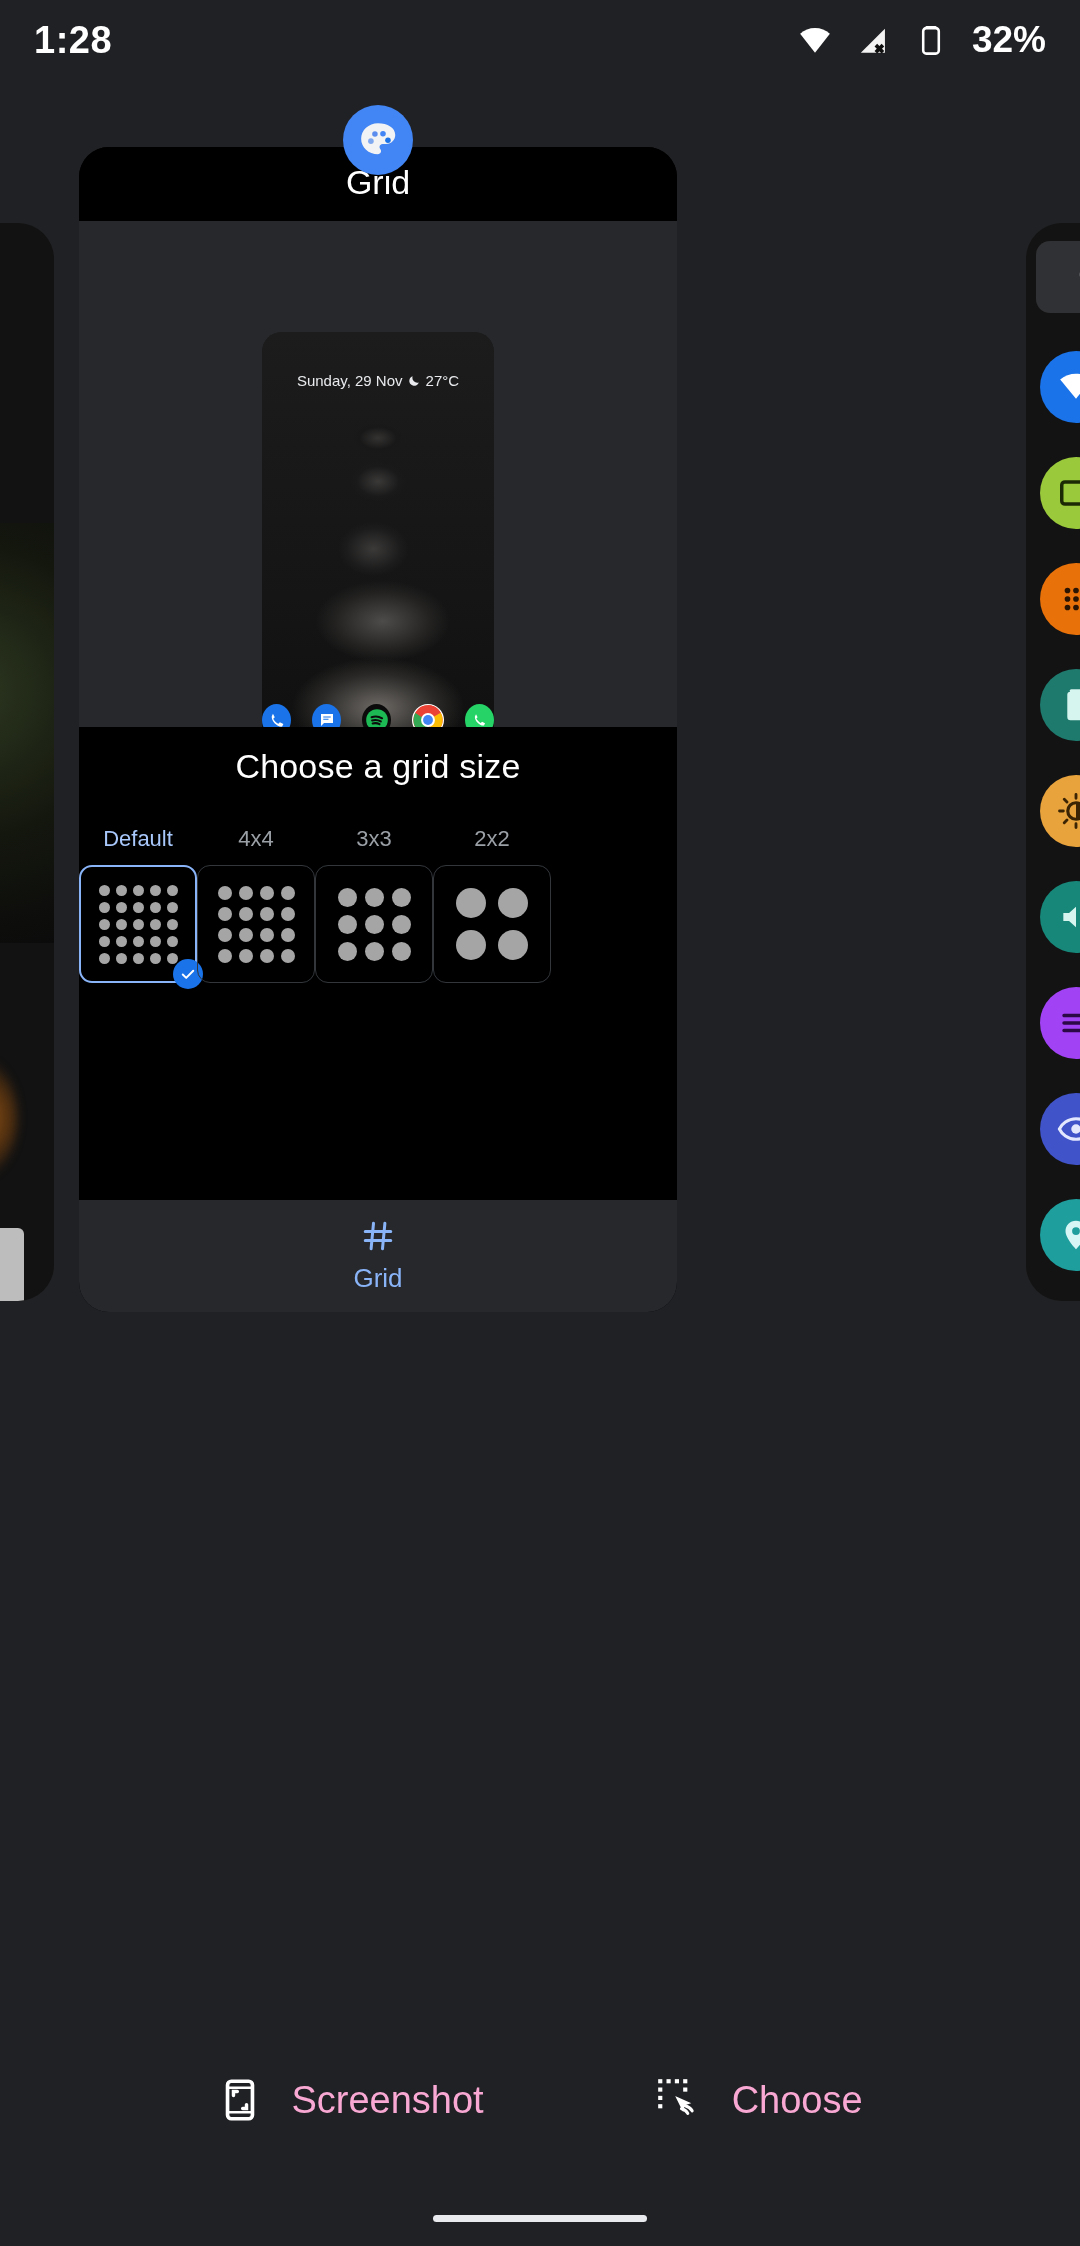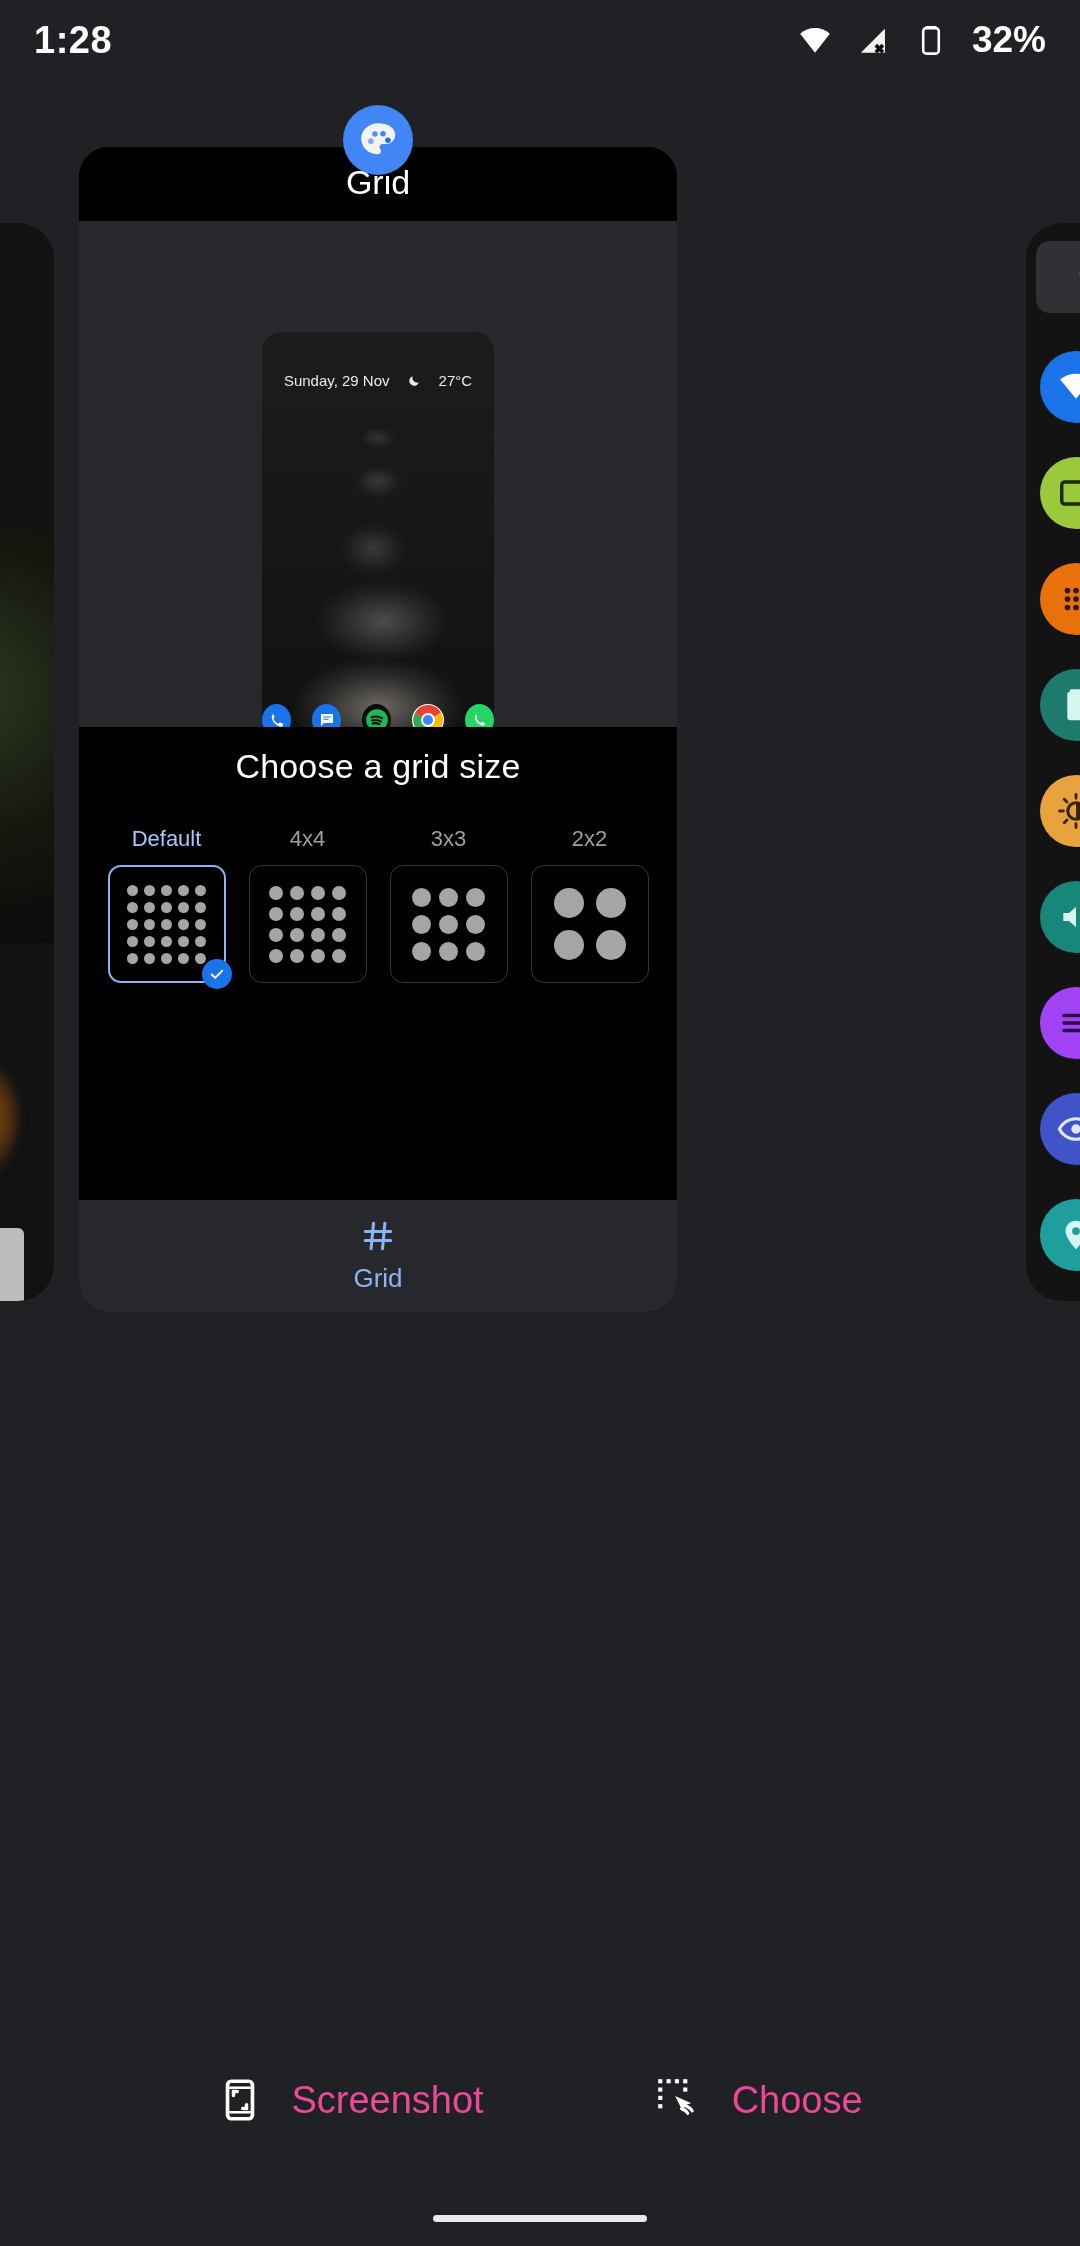--- a/index.html
+++ b/index.html
@@ -53,36 +53,36 @@
   .prev-wall{ position:absolute; inset:0;
     background:
       radial-gradient(ellipse 120px 70px at 50% 78%, #6e6a66 0%, #2a2927 48%, rgba(0,0,0,0) 72%),
       radial-gradient(ellipse 86px 52px at 52% 60%, #4e4c4a 0%, #232221 55%, rgba(0,0,0,0) 78%),
       radial-gradient(ellipse 44px 34px at 48% 45%, #3b3a39 0%, #1d1c1c 60%, rgba(0,0,0,0) 80%),
       radial-gradient(ellipse 34px 24px at 50% 31%, #3a3938 0%, #1b1a1a 62%, rgba(0,0,0,0) 82%),
       radial-gradient(ellipse 30px 18px at 50% 22%, #343332 0%, #191818 62%, rgba(0,0,0,0) 84%),
       linear-gradient(180deg,#1c1c1c 0%,#151515 55%,#0d0d0d 100%); }
   .prev-date{ position:absolute; left:0; right:0; top:40px; text-align:center;
     color:#e8eaed; font-size:15px; display:flex; align-items:center;
-    justify-content:center; gap:18px; }
+    justify-content:center; gap:5px; }
   .prev-moon{ width:13px; height:13px; display:inline-block; }
   .prev-dock{ position:absolute; left:0; right:0; bottom:78px; display:flex;
     justify-content:center; gap:21px; }
   .dock-ic{ width:32px; height:32px; border-radius:50%; display:flex;
     align-items:center; justify-content:center; }
   .prev-search{ position:absolute; left:18px; right:18px; bottom:28px; height:24px;
     background:#d8d8d8; border-radius:14px; display:flex; align-items:center;
     justify-content:space-between; padding:0 9px; }
 
   
   .chooser{ position:absolute; left:0; top:580px; width:598px; height:505px;
     background:#000; }
   .chooser-title{ text-align:center; color:#fff; font-size:34px; padding-top:20px;
     letter-spacing:.2px; }
-  .opt-row{ display:flex; justify-content:center; gap:23px; margin-top:40px; }
+  .opt-row{ display:flex; justify-content:flex-start; margin-top:40px; }
   .opt{ width:118px; }
   .opt-label{ text-align:center; font-size:22px; color:#9aa0a6; margin-bottom:13px; }
   .opt-label.sel{ color:#a8c7fa; }
   .opt-tile{ position:relative; width:118px; height:118px; border-radius:13px;
     border:1px solid #33373c; display:flex; align-items:center; justify-content:center; }
   .opt-tile.sel{ border:2px solid #8ab4f8; }
   .dots{ display:grid; gap:6px; }
   .dots i{ background:#a5a5a5; border-radius:50%; display:block; }
   .check{ position:absolute; right:-8px; bottom:-8px; width:30px; height:30px;
     border-radius:50%; background:#1a73e8; display:flex; align-items:center;
@@ -92,21 +92,21 @@
   .tabs{ position:absolute; left:0; bottom:0; width:598px; height:112px;
     background:#26282c; display:flex; align-items:center; }
   .tab{ flex:1; display:flex; flex-direction:column; align-items:center; gap:9px; }
   .tab-label{ font-size:26px; color:#c4c7c5; }
   .tab.active .tab-label{ color:#8ab4f8; }
 
   
   .actions{ position:absolute; left:0; top:2035px; width:1080px; height:130px;
     display:flex; align-items:center; justify-content:center; gap:170px; }
   .action{ display:flex; align-items:center; gap:28px; }
-  .action-label{ color:#ec4899; font-size:38px; }
+  .action-label{ color:#f9a8d4; font-size:38px; }
 
   .home-ind{ position:absolute; left:50%; transform:translateX(-50%); bottom:24px;
     width:214px; height:7px; border-radius:4px; background:#e8eaed; }
 </style>
 </head>
 <body>
 
 <div id="root">
 
   <div class="statusbar">

